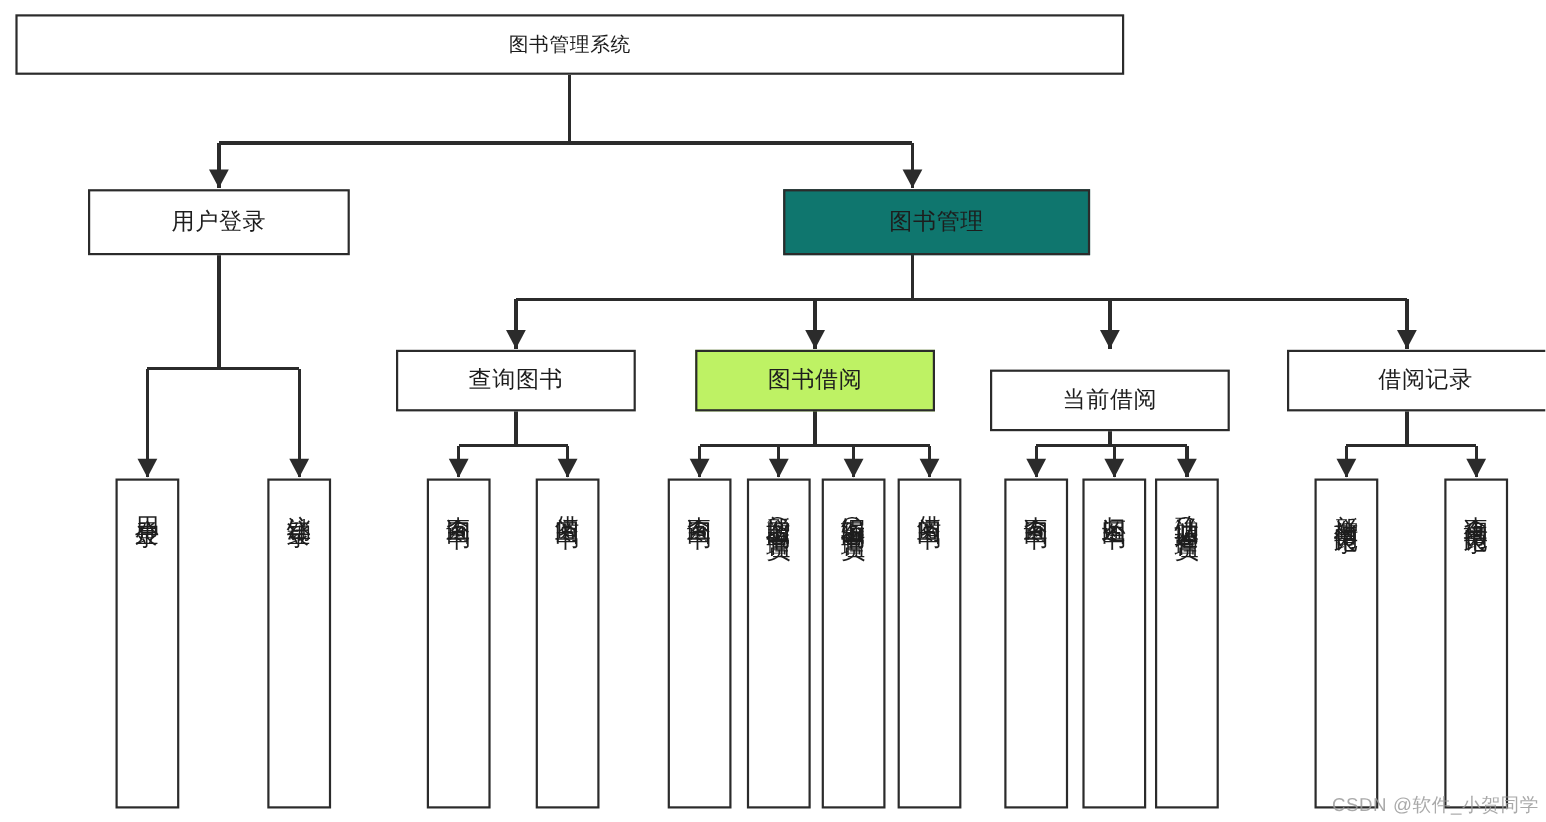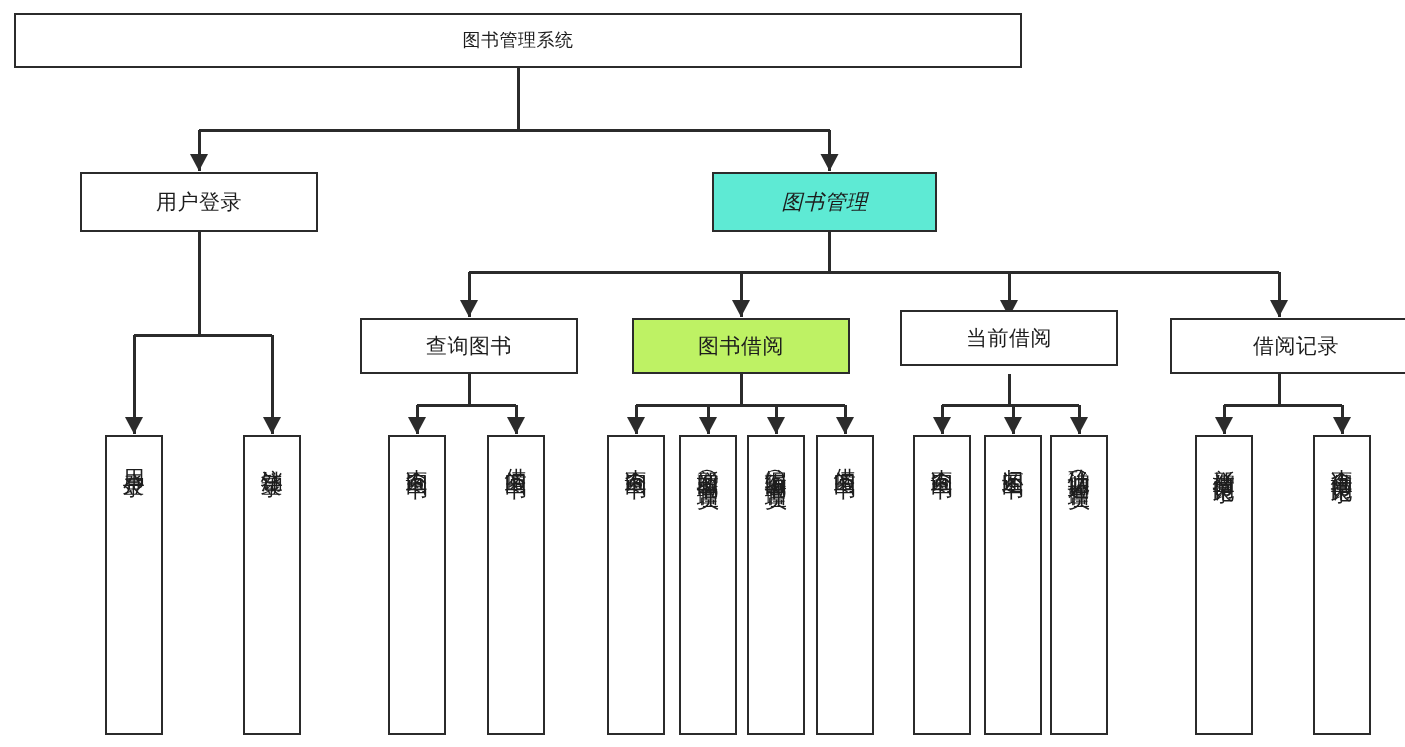--- a/index.html
+++ b/index.html
@@ -124,30 +124,30 @@
       <line x1="1342" y1="405" x2="1342" y2="434" stroke="#2b2b2b" stroke-width="3" shape-rendering="crispEdges"></line>
       <path d="M 1333 417 L 1351 417 L 1342 434 Z" fill="#2b2b2b"></path>
     </svg>
   <div id="nodes">
       <div class="node h root" style="left: 14px; top: 13px; width: 1008px; height: 55px; border-color: rgb(43, 43, 43); background: rgb(255, 255, 255);">
         <span class="lbl">图书管理系统</span>
       </div>
       <div class="node h" style="left: 80px; top: 172px; width: 238px; height: 60px; border-color: rgb(43, 43, 43); background: rgb(255, 255, 255);">
         <span class="lbl">用户登录</span>
       </div>
-      <div class="node h" style="left: 712px; top: 172px; width: 225px; height: 60px; border-color: rgb(43, 43, 43); background: #5eead4; font-style: italic;">
+      <div class="node h" style="left: 712px; top: 172px; width: 279px; height: 60px; border-color: rgb(43, 43, 43); background: #0f766e;">
         <span class="lbl">图书管理</span>
       </div>
       <div class="node h" style="left: 360px; top: 318px; width: 218px; height: 56px; border-color: rgb(43, 43, 43); background: rgb(255, 255, 255);">
         <span class="lbl">查询图书</span>
       </div>
       <div class="node h" style="left: 632px; top: 318px; width: 218px; height: 56px; border-color: rgb(43, 43, 43); background: #bef264;">
         <span class="lbl">图书借阅</span>
       </div>
-      <div class="node h" style="left: 900px; top: 310px; width: 218px; height: 56px; border-color: rgb(43, 43, 43); background: rgb(255, 255, 255);">
+      <div class="node h" style="left: 900px; top: 336px; width: 218px; height: 56px; border-color: rgb(43, 43, 43); background: rgb(255, 255, 255);">
         <span class="lbl">当前借阅</span>
       </div>
       <div class="node h" style="left: 1170px; top: 318px; width: 252px; height: 56px; border-color: rgb(43, 43, 43); background: rgb(255, 255, 255);">
         <span class="lbl">借阅记录</span>
       </div>
       <div class="node v" style="left: 105px; top: 435px; width: 58px; height: 300px; border-color: rgb(43, 43, 43); background: rgb(255, 255, 255);">
         <span class="lbl">用户登录</span>
       </div>
       <div class="node v" style="left: 243px; top: 435px; width: 58px; height: 300px; border-color: rgb(43, 43, 43); background: rgb(255, 255, 255);">
         <span class="lbl">注销登录</span>
@@ -179,13 +179,14 @@
       <div class="node v" style="left: 1050px; top: 435px; width: 58px; height: 300px; border-color: rgb(43, 43, 43); background: rgb(255, 255, 255);">
         <span class="lbl">确认归还（管理员）</span>
       </div>
       <div class="node v" style="left: 1195px; top: 435px; width: 58px; height: 300px; border-color: rgb(43, 43, 43); background: rgb(255, 255, 255);">
         <span class="lbl">新增借阅记录</span>
       </div>
       <div class="node v" style="left: 1313px; top: 435px; width: 58px; height: 300px; border-color: rgb(43, 43, 43); background: rgb(255, 255, 255);">
         <span class="lbl">查询借阅记录</span>
       </div>
     </div>
+  <div class="watermark">CSDN @软件_小贺同学</div>
 </div>
 
 </body></html>

